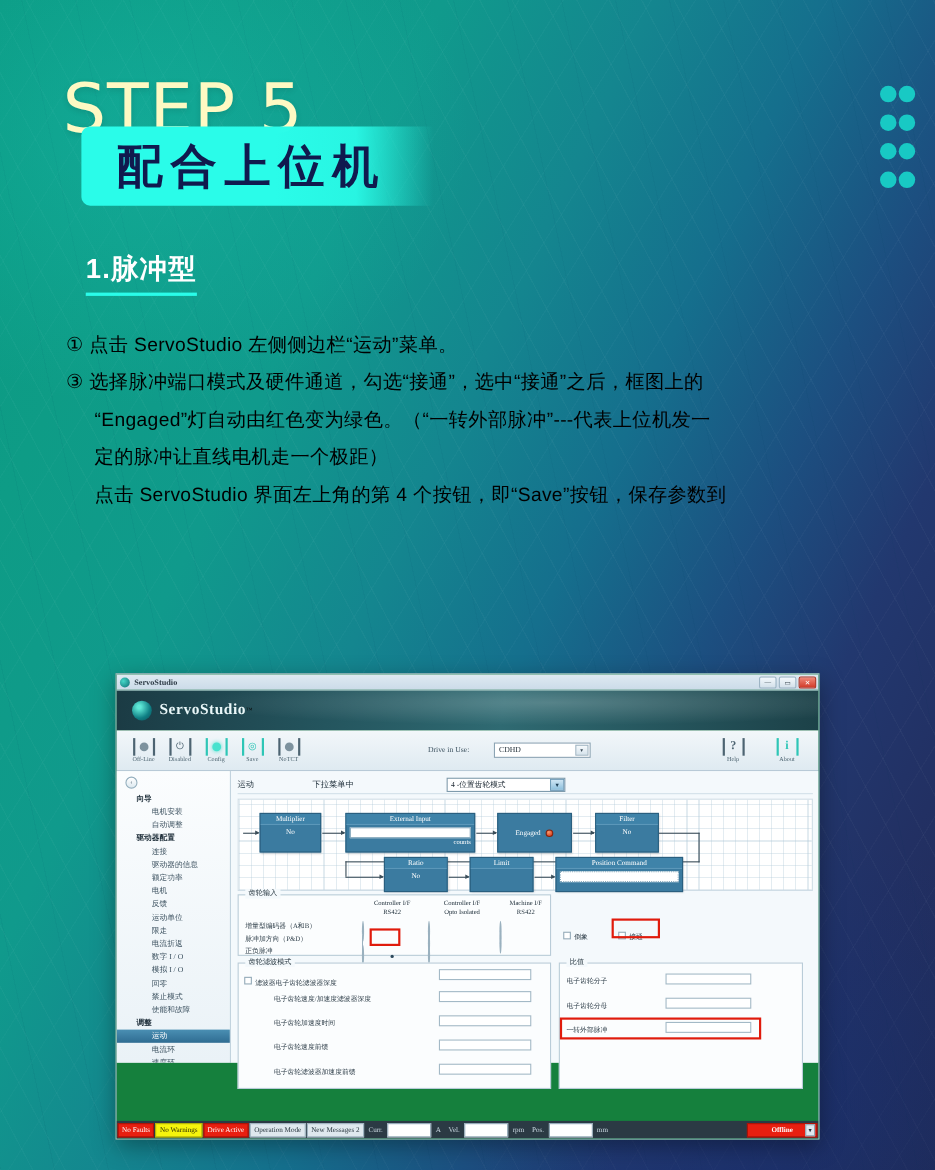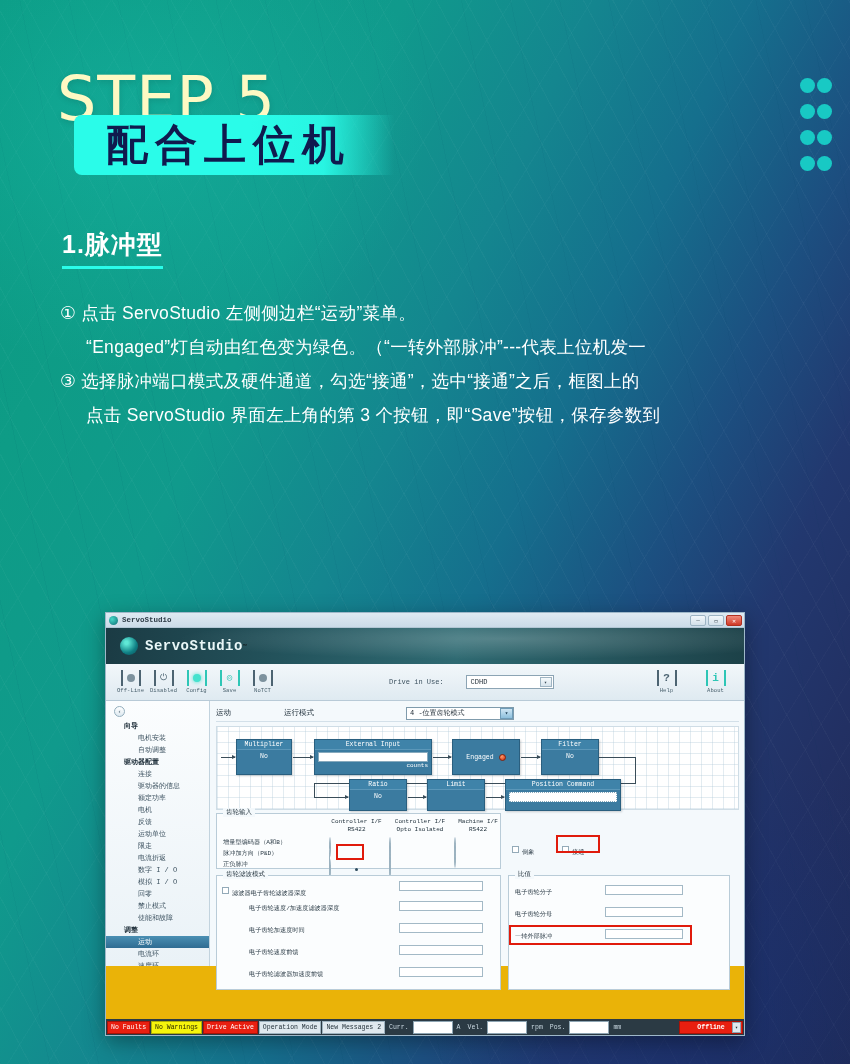--- a/index.html
+++ b/index.html
@@ -54,57 +54,57 @@
   
   #step-label {
     position: absolute; left: 57px; top: 62px;
     font-size: 62px; letter-spacing: 1px;
     color: #fef9c3; font-weight: 400;
     font-family: "DejaVu Sans", sans-serif;
     text-shadow: 0 2px 6px rgba(0,0,0,.12);
   }
   #title-banner {
     position: absolute; left: 74px; top: 115px;
-    height: 60px; padding: 0 38px 0 32px;
+    height: 72px; padding: 0 38px 0 32px;
     background: linear-gradient(90deg, #2afce9 0%, #2afce9 55%, rgba(42,252,233,0.92) 78%, rgba(42,252,233,0.0) 100%);
     border-radius: 8px 0 0 8px;
     display: flex; align-items: center;
     min-width: 320px;
   }
   #title-text {
     font-size: 42px; font-weight: 700; color: #101a4e;
     letter-spacing: 7px; white-space: nowrap;
   }
 
   #section-title-wrap {
-    position: absolute; left: 62px; top: 228px; text-align: center;
+    position: absolute; left: 78px; top: 228px; text-align: center;
   }
   #section-title {
     font-size: 25px; font-weight: 700; color: #ffffff;
     letter-spacing: 1px; padding-bottom: 5px;
     border-bottom: 3px solid #2afce9;
     display: inline-block;
   }
 
   
   #steps {
     position: absolute; left: 60px; top: 296px; width: 790px;
-    color: #ffffff; font-size: 17.5px; line-height: 34px;
+    color: #000000; font-size: 17.5px; line-height: 34px;
     letter-spacing: .3px;
   }
   .step-line { white-space: pre-wrap; }
   .step-indent { padding-left: 26px; }
 
   
   #app-window {
     position: absolute; left: 105px; top: 612px; width: 640px; height: 424px;
-    background: #eab308;
+    background: #15803d;
     border: 1px solid #9fb8c9;
     box-shadow: 0 6px 20px rgba(0,0,0,.35);
-    font-family: Liberation Mono, monospace;
+    font-family: Liberation Serif, serif;
     overflow: hidden;
   }
 
   
   #app-titlebar {
     height: 15px; background: linear-gradient(180deg,#dfeaf2,#cbdbe8);
     border-bottom: 1px solid #b2c6d4;
     display: flex; align-items: center; padding: 0 2px 0 3px;
     position: relative;
   }
@@ -291,23 +291,24 @@
 <div id="title-banner">
   <span id="title-text">配合上位机</span>
 </div>
 
 <div id="section-title-wrap">
   <span id="section-title">1.脉冲型</span>
 </div>
 
 <div id="steps">
   <div class="step-line">① 点击 ServoStudio 左侧侧边栏“运动”菜单。</div>
+  <div class="step-line">③ 选择脉冲端口模式及硬件通道，勾选“接通”，选中“接通”之后，框图上的</div>
   <div class="step-line step-indent">“Engaged”灯自动由红色变为绿色。（“一转外部脉冲”---代表上位机发一</div>
-  <div class="step-line">③ 选择脉冲端口模式及硬件通道，勾选“接通”，选中“接通”之后，框图上的</div>
-  <div class="step-line step-indent">点击 ServoStudio 界面左上角的第 3 个按钮，即“Save”按钮，保存参数到</div>
+  <div class="step-line step-indent">定的脉冲让直线电机走一个极距）</div>
+  <div class="step-line step-indent">点击 ServoStudio 界面左上角的第 4 个按钮，即“Save”按钮，保存参数到</div>
 </div>
 
 <div id="app-window">
 
   <div id="app-titlebar">
     <span id="app-titlebar-icon"></span>
     <span id="app-titlebar-text">ServoStudio</span>
     <div id="win-buttons">
       <div class="win-btn">—</div>
       <div class="win-btn">▭</div>
@@ -395,21 +396,21 @@
       <div class="side-item">位置环</div>
       <div class="side-group">仪表板</div>
       <div class="side-item">专家</div>
 
     </div>
 
     <div id="app-main">
 
       <div id="mode-row">
         <span id="mode-motion-label">运动</span>
-        <span id="mode-label">运行模式</span>
+        <span id="mode-label">下拉菜单中</span>
         <div id="mode-select">
           <span>4 -位置齿轮模式</span>
           <span class="caret">▾</span>
         </div>
       </div>
 
       <div id="diagram">
 
         <div class="arrow" style="left:4px; top:30px; width:14px;"></div>
 

